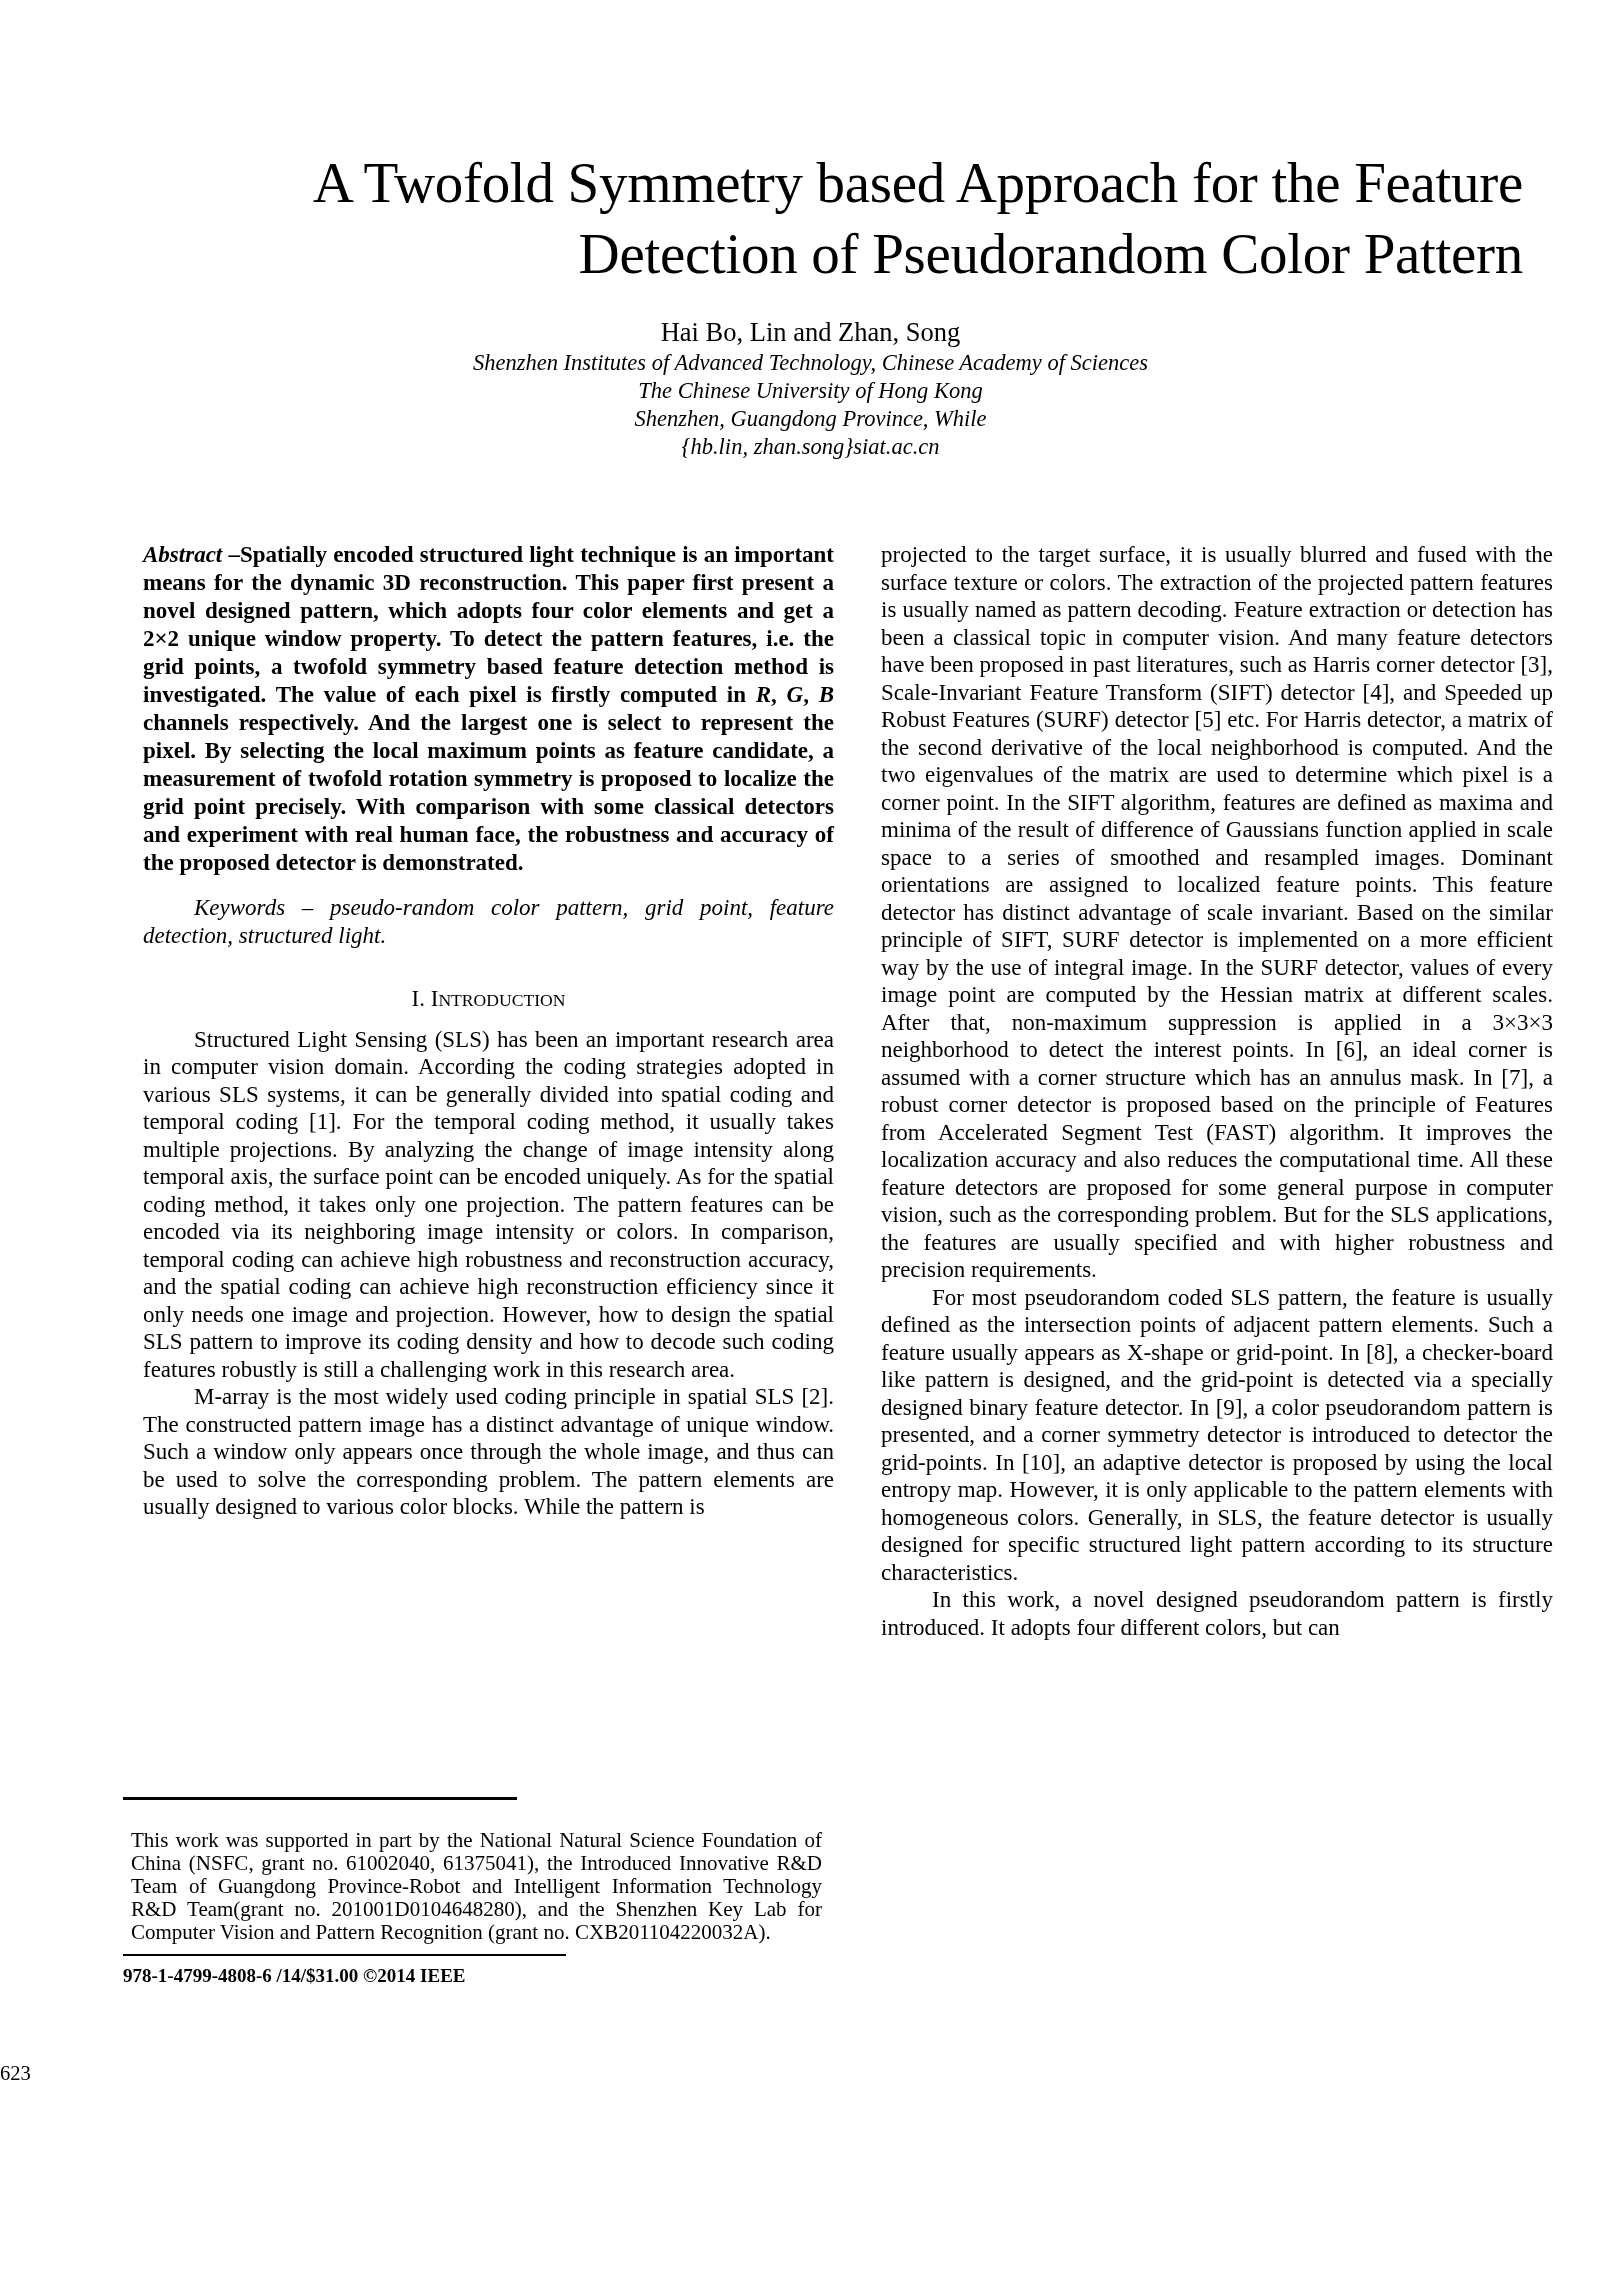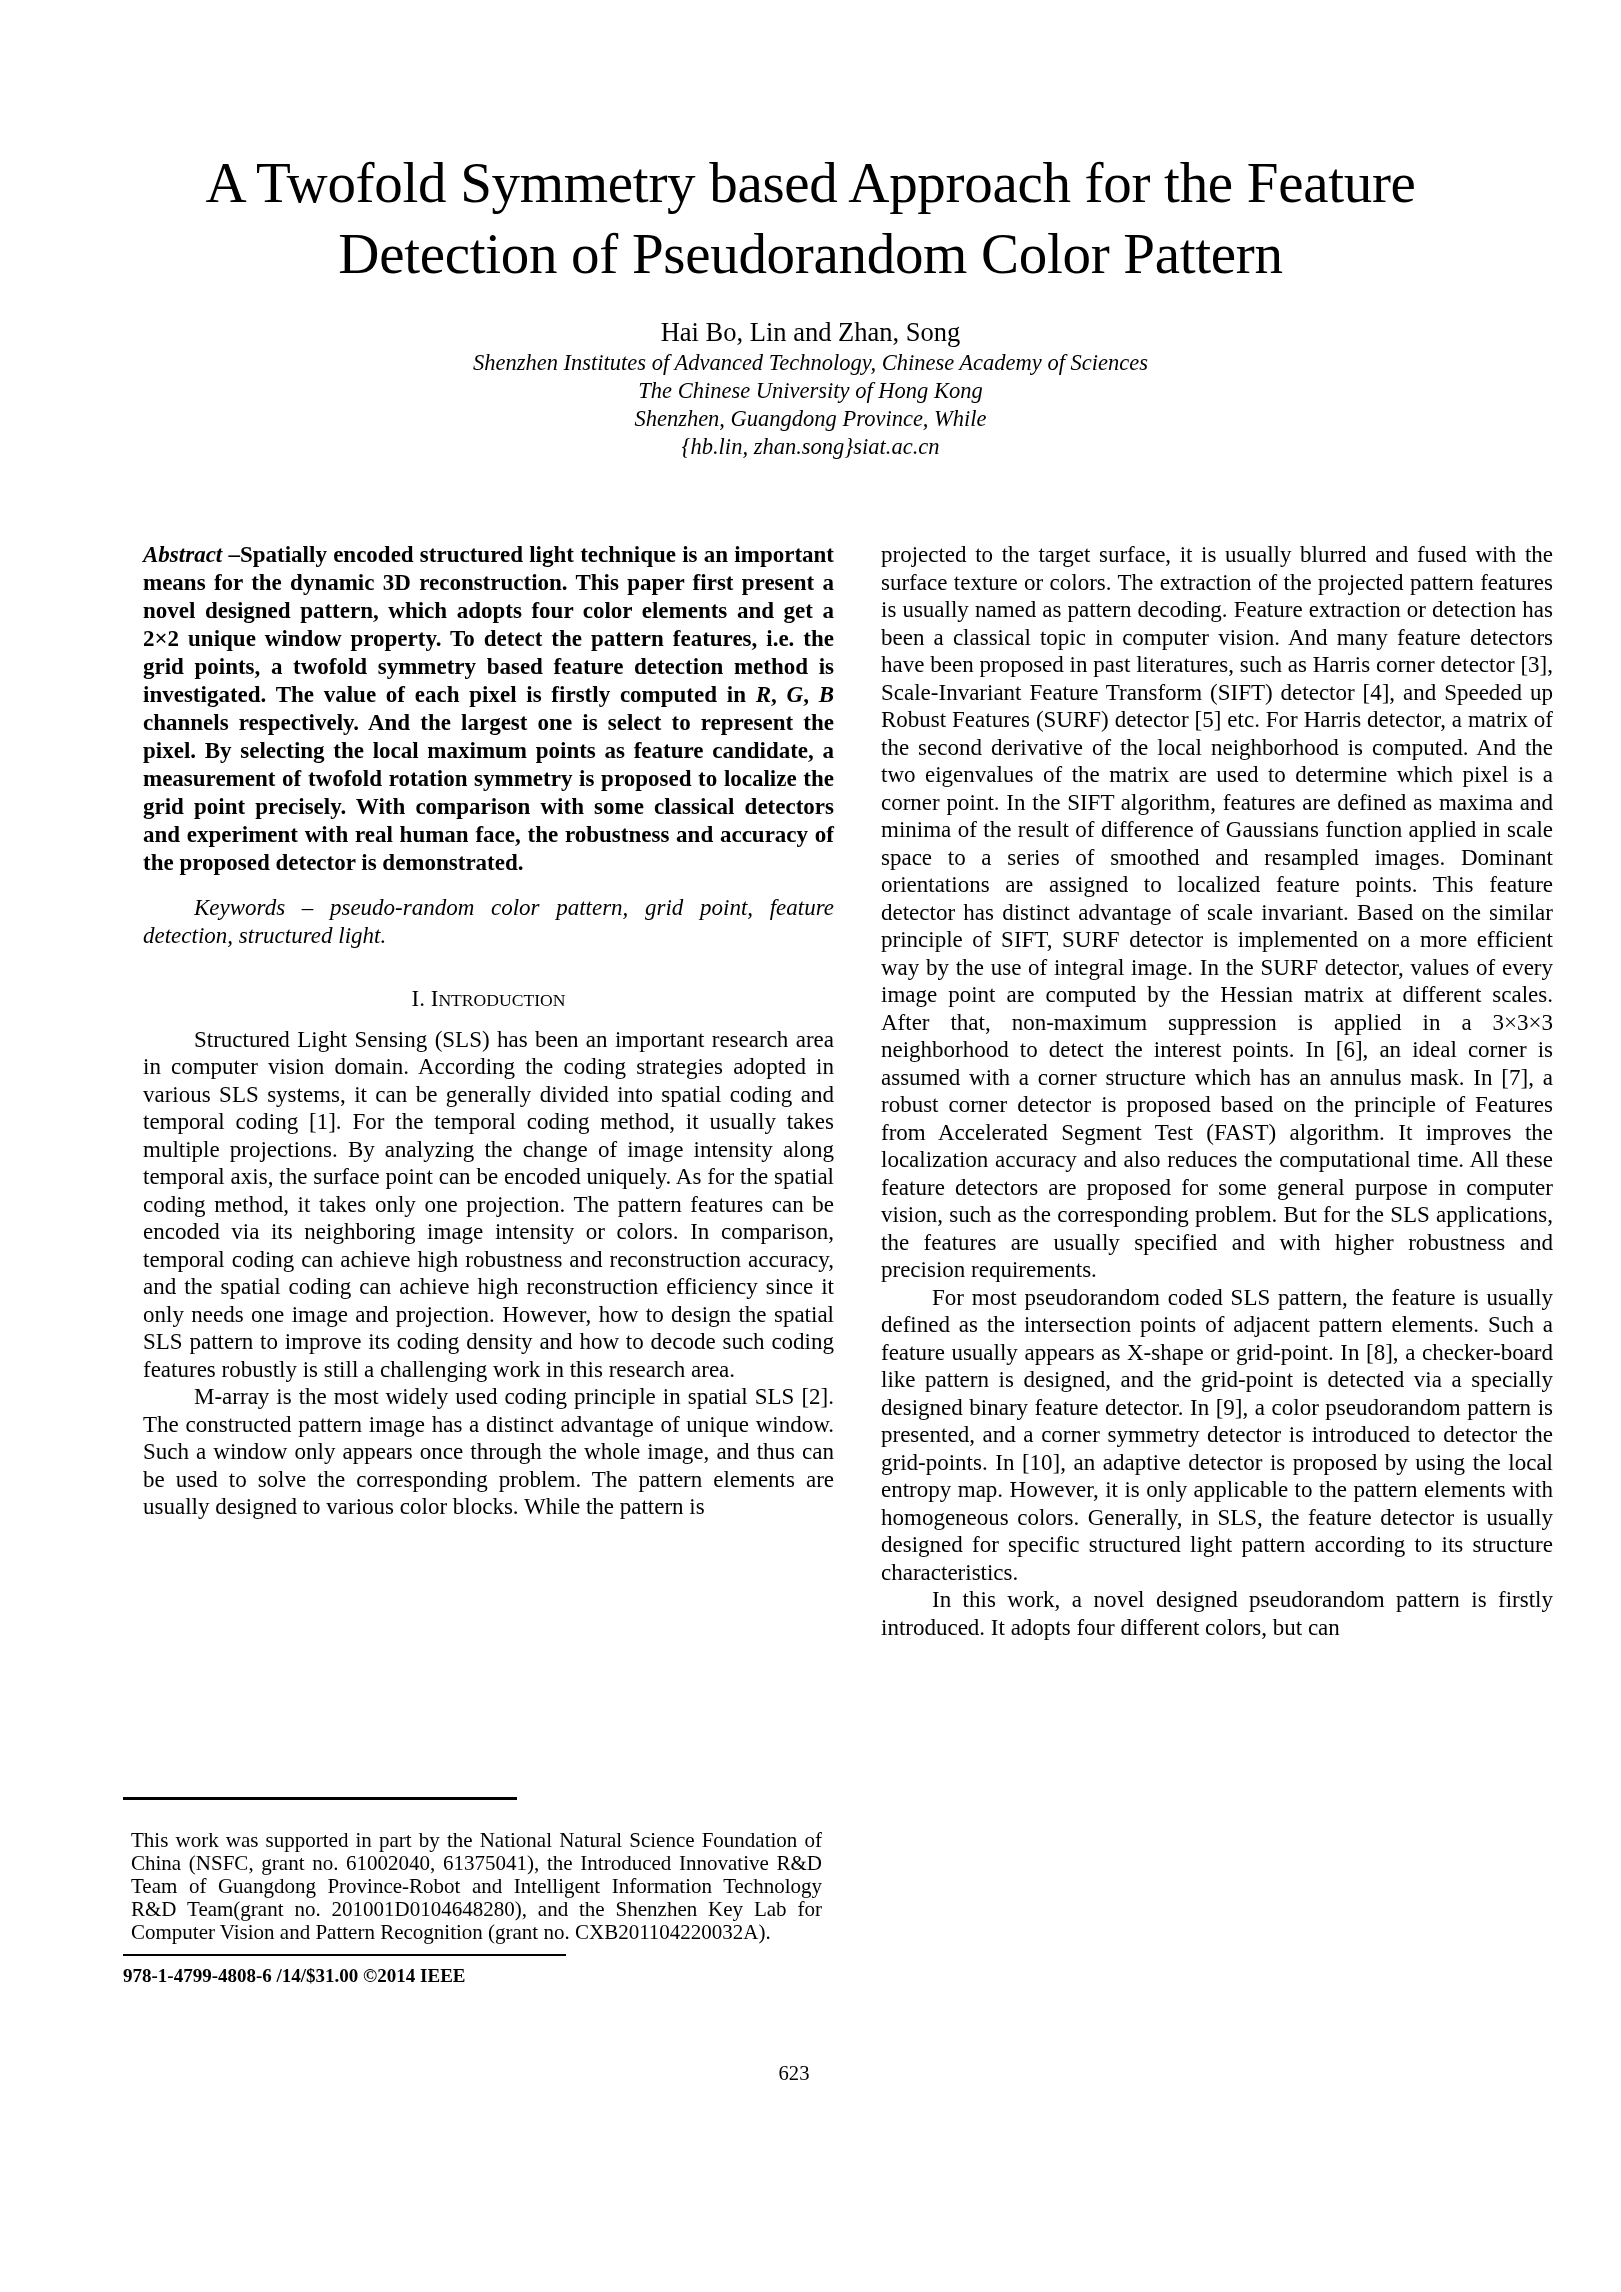--- a/index.html
+++ b/index.html
@@ -1,19 +1,19 @@
 <!DOCTYPE html>
 <html><head>
 <meta charset="utf-8">
 <style>
   html, body { margin: 0; padding: 0; background: #ffffff; }
   body { width: 1621px; height: 2293px; position: relative; overflow: hidden; color: #000; font-family: "Liberation Serif", "DejaVu Serif", serif; }
   .page { position: absolute; left: 0; top: 0; width: 1621px; height: 2293px; }
 
-  .title { position: absolute; left: 98px; top: 147px; width: 1425px; text-align: center; font-size: 57px; line-height: 71px; font-weight: normal; letter-spacing: -0.3px; margin: 0; }
+  .title { position: absolute; left: 98px; top: 147px; width: 1425px; text-align: right; font-size: 57px; line-height: 71px; font-weight: normal; letter-spacing: -0.3px; margin: 0; }
   .authors { position: absolute; left: 196px; top: 316px; width: 1229px; text-align: center; }
   .authors .names { font-size: 26.5px; line-height: 33px; }
   .authors .aff { font-size: 22.5px; line-height: 28px; font-style: italic; }
 
   .col { position: absolute; top: 541px; font-size: 23px; line-height: 27.5px; text-align: justify; margin-left: 20px; }
   .col-left { left: 123px; width: 691px; }
   .col-right { left: 861px; width: 672px; }
 
   .abstract { font-weight: bold; line-height: 28px; margin: 0; }
   .abstract .lbl { font-style: italic; }
@@ -23,21 +23,21 @@
   .section-head { text-align: center; font-size: 23px; margin: 35px 0 11.8px 0; font-weight: normal; }
   .section-head .sc { font-size: 17.6px; }
 
   p.body { margin: 0; text-indent: 51px; text-align: justify; }
 
   .fn-rule1 { position: absolute; left: 123px; top: 1797px; width: 394px; height: 2.9px; background: #000; }
   .footnote { position: absolute; left: 123px; top: 1821px; width: 691px; font-size: 21px; line-height: 23px; text-align: justify; margin: 8px; }
   .fn-rule2 { position: absolute; left: 123px; top: 1954px; width: 443px; height: 1.5px; background: #000; }
   .isbn { position: absolute; left: 123px; top: 1965px; font-size: 19px; font-weight: bold; margin: 0; }
 
-  .page-number { position: absolute; left: 0; top: 2062px; width: 1588px; text-align: center; font-size: 20.6px; }
+  .page-number { position: absolute; left: 0; top: 2062px; width: 1588px; font-size: 20.6px; }
 </style>
 </head>
 <body>
 
 <div class="page">
 
   <h1 class="title">
     <span>A Twofold Symmetry based Approach for the Feature</span><br>
     <span>Detection of Pseudorandom Color Pattern</span>
   </h1>

